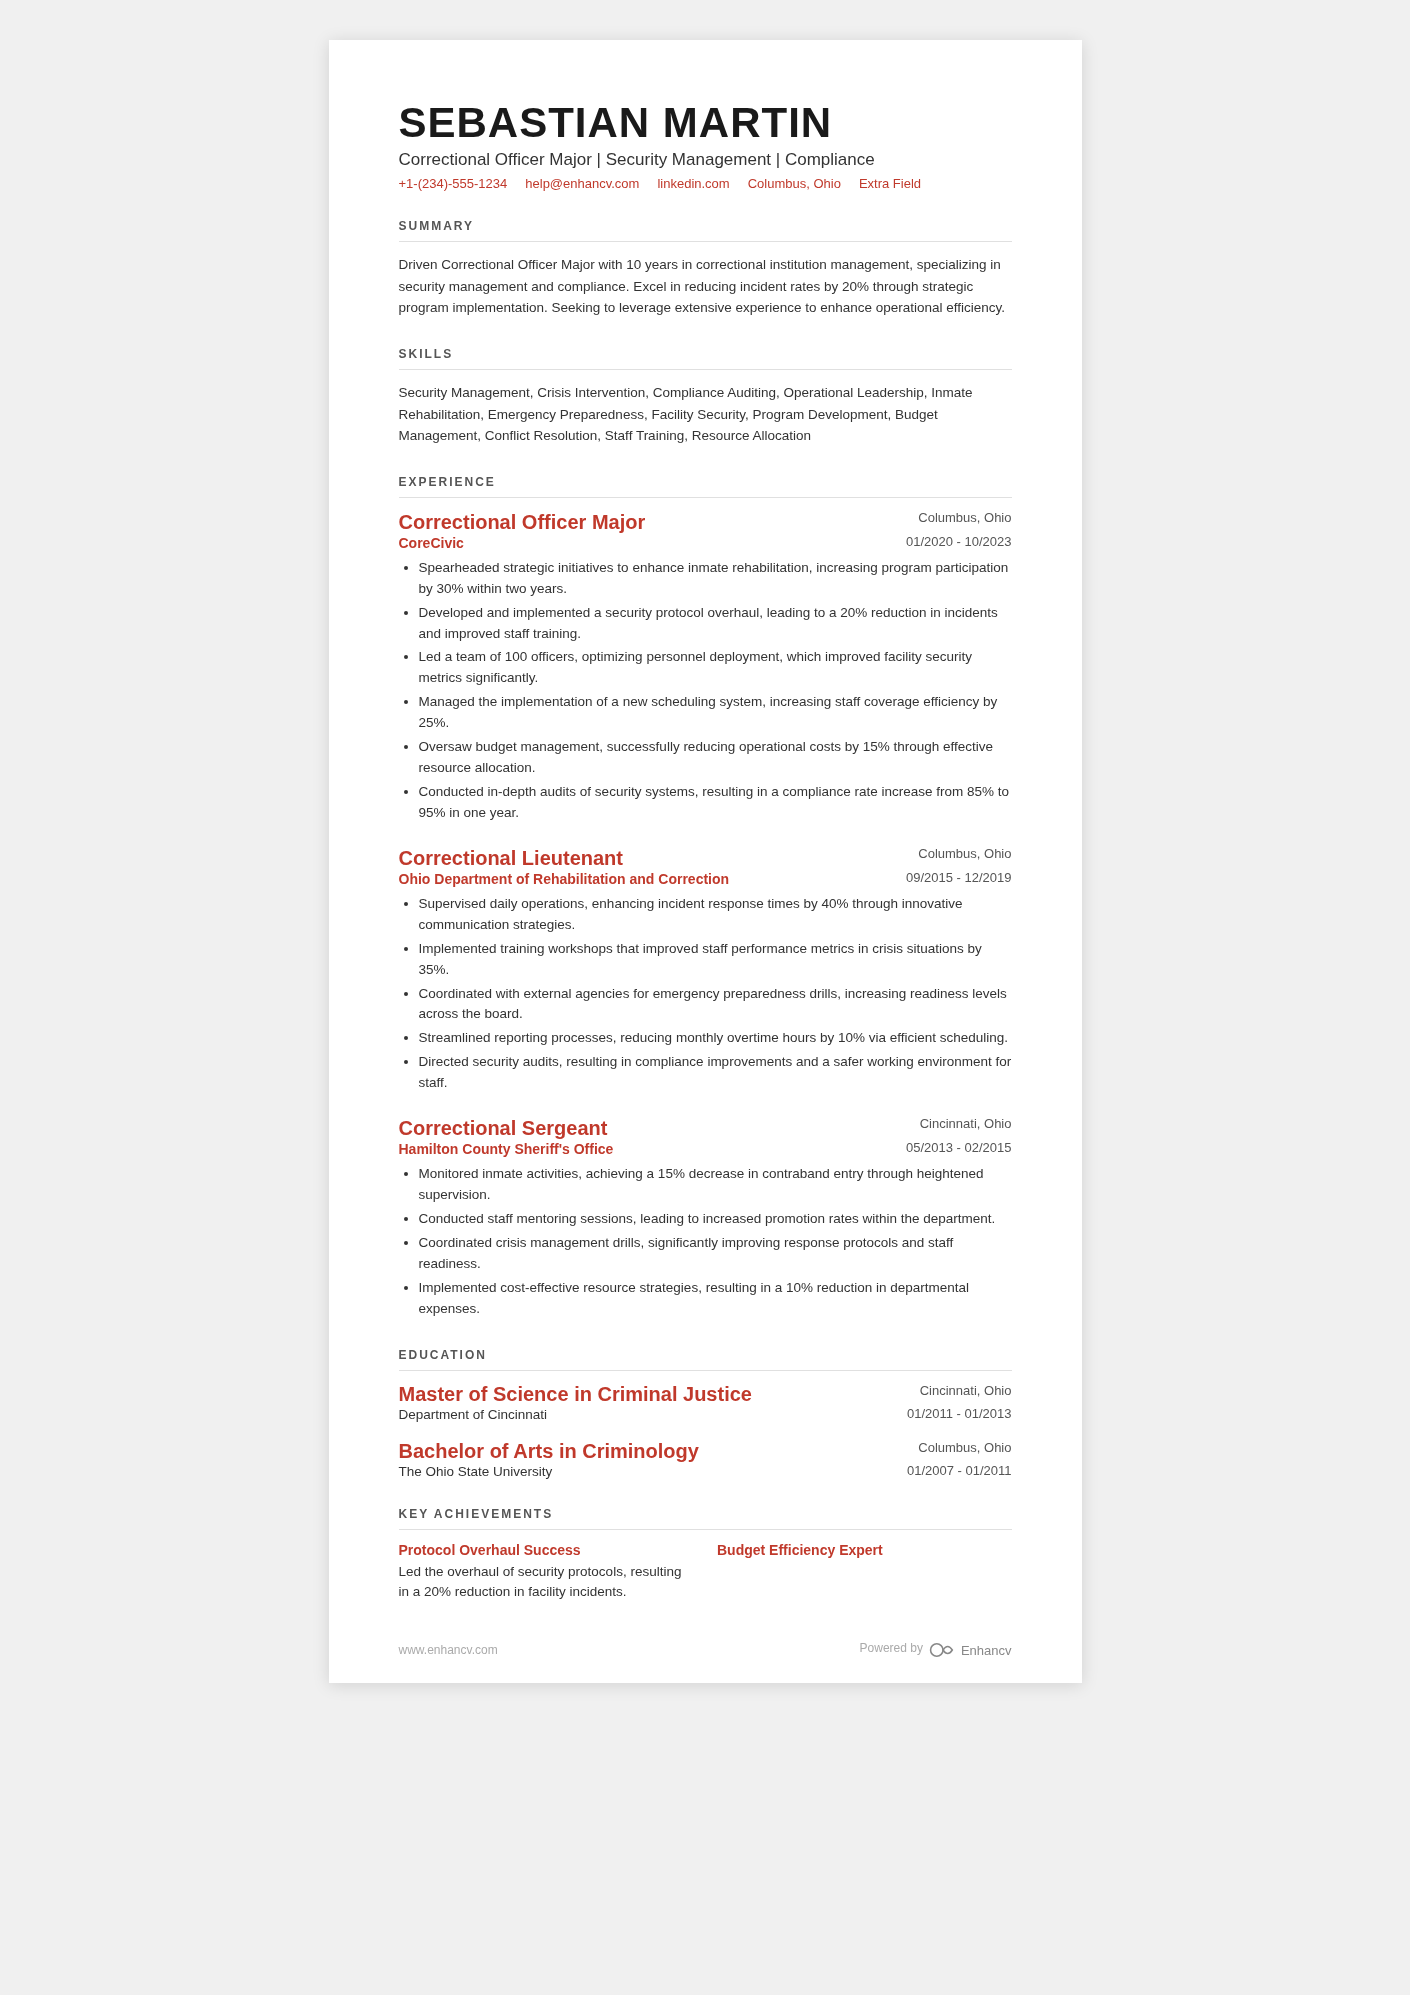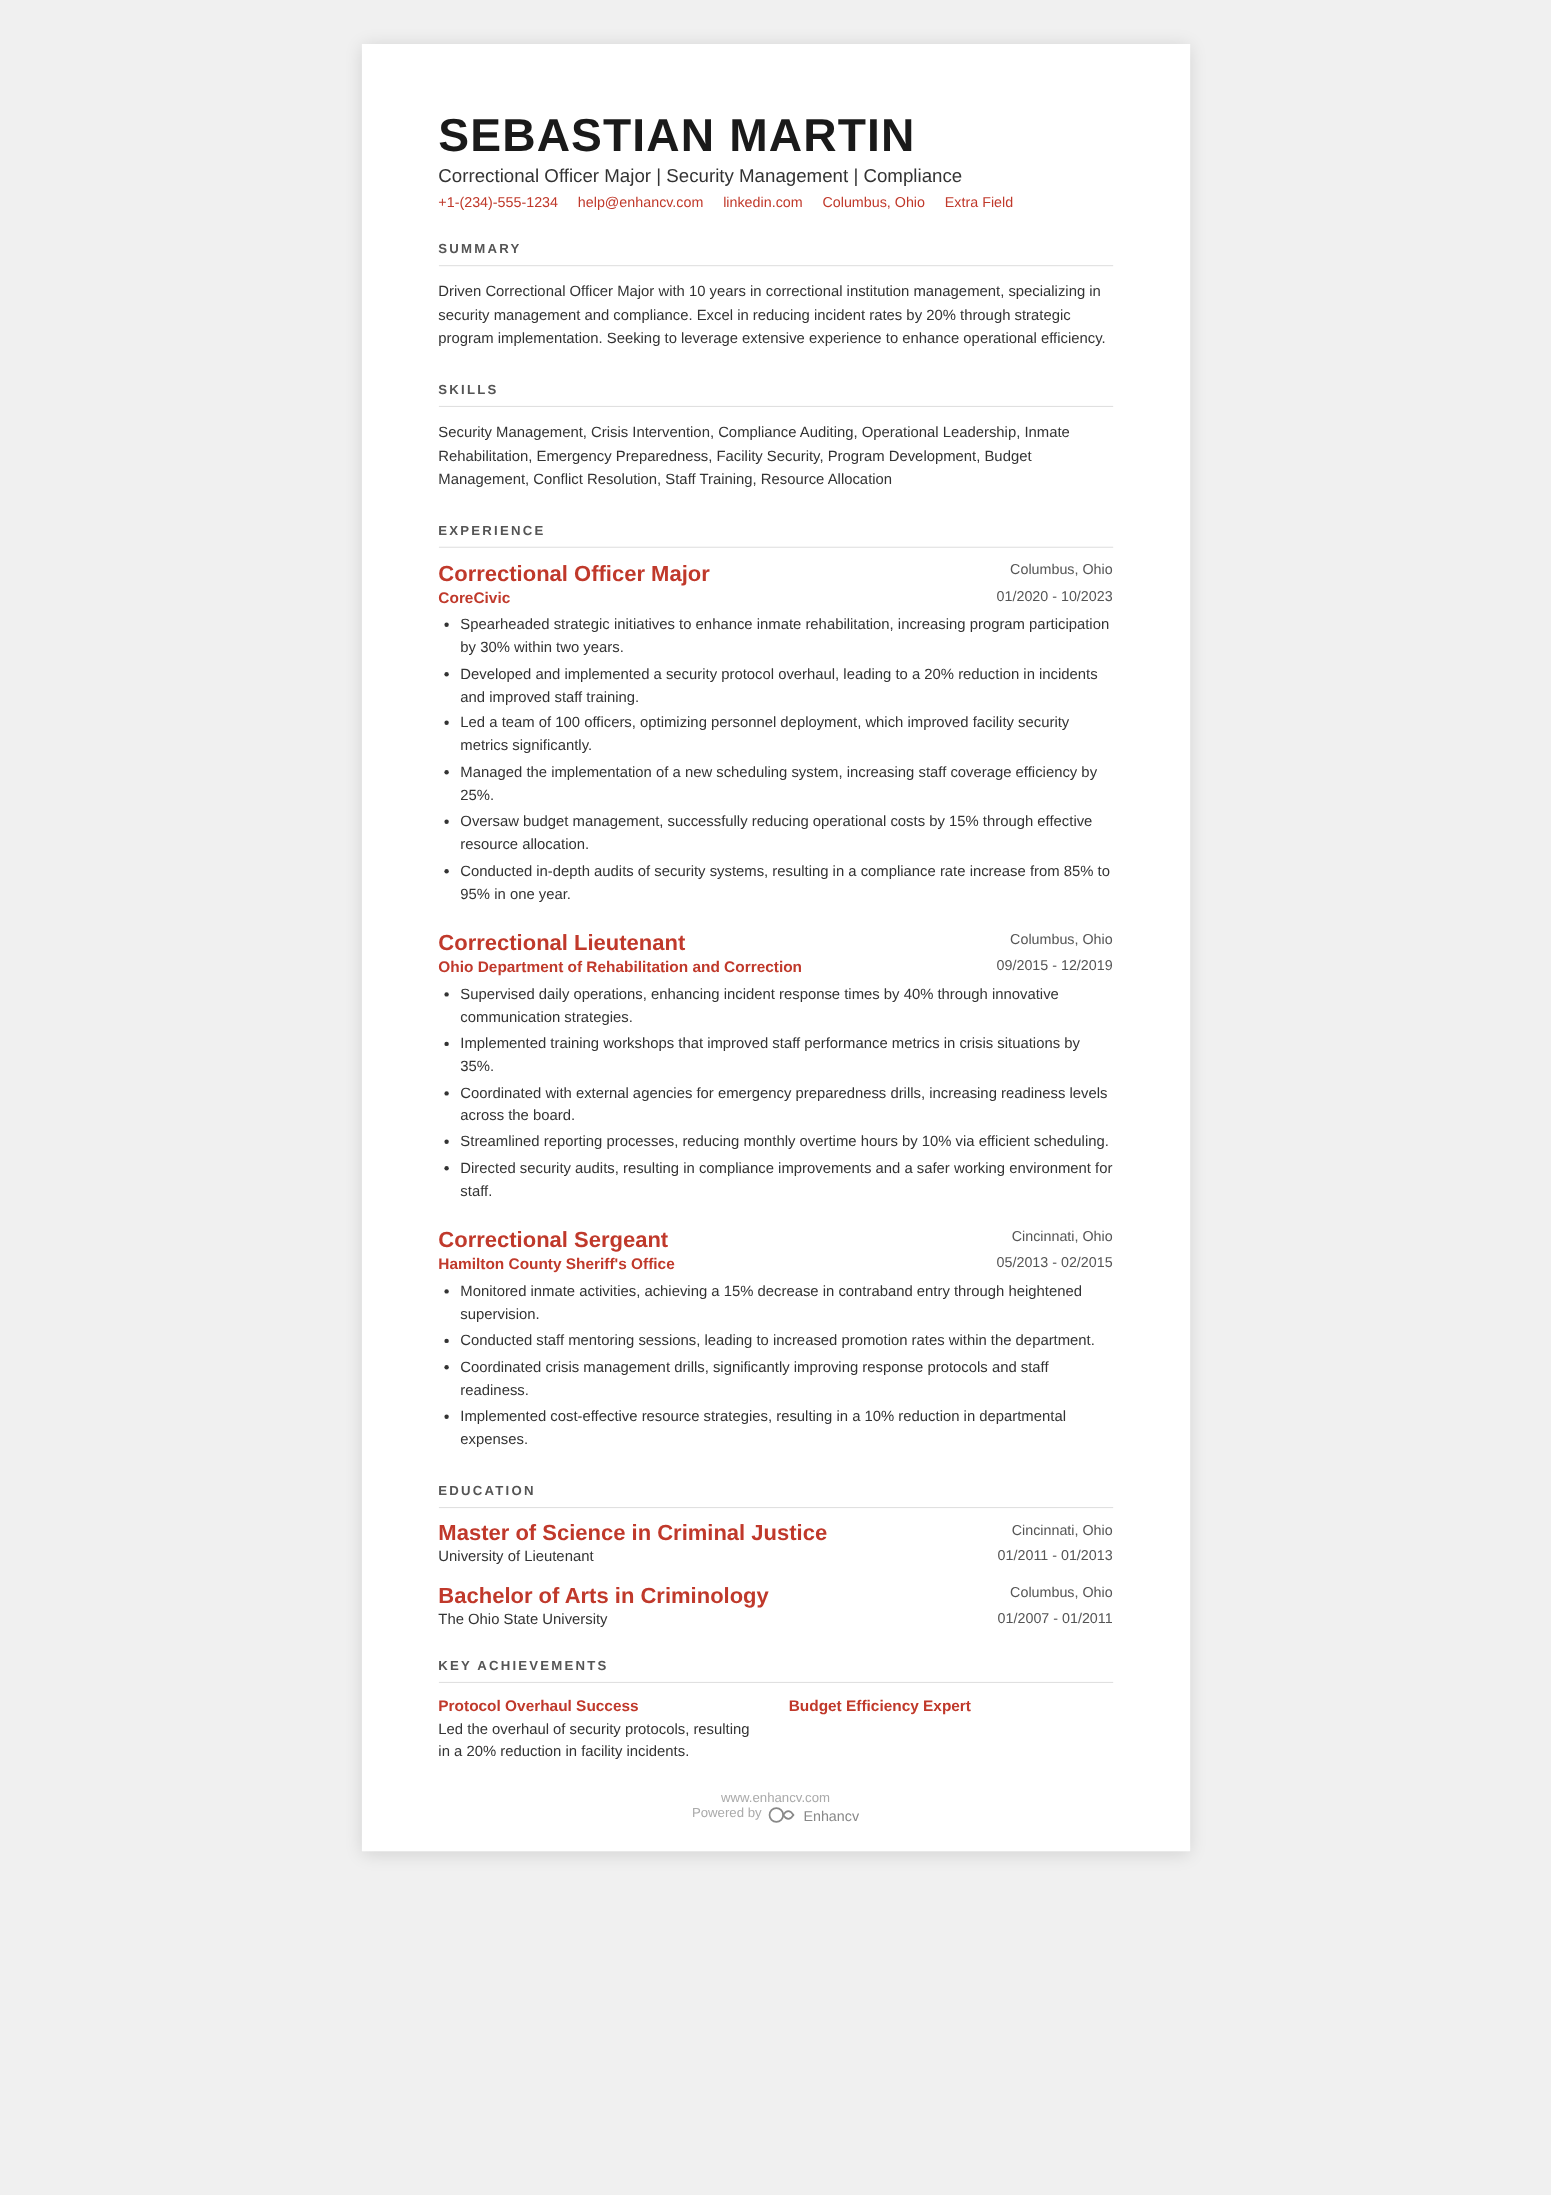--- a/index.html
+++ b/index.html
@@ -136,21 +136,20 @@
       line-height: 1.55;
     }
     .footer {
       position: absolute;
       bottom: 24px;
       left: 70px;
       right: 70px;
       display: flex;
       justify-content: space-between;
       align-items: center;
-      flex-direction: column;
     }
     .footer-left {
       font-size: 12px;
       color: #aaa;
     }
     .footer-right {
       font-size: 12px;
       color: #aaa;
       display: flex;
       align-items: flex-start;
@@ -262,21 +261,21 @@
   <div class="section">
     <div class="section-label">EDUCATION</div>
     <hr class="divider">
 
     <div class="edu-entry">
       <div class="edu-row">
         <div class="edu-title">Master of Science in Criminal Justice</div>
         <div class="exp-location">Cincinnati, Ohio</div>
       </div>
       <div class="edu-row">
-        <div class="edu-org">University of Lieutenant</div>
+        <div class="edu-org">Department of Cincinnati</div>
         <div class="exp-dates">01/2011 - 01/2013</div>
       </div>
     </div>
 
     <div class="edu-entry">
       <div class="edu-row">
         <div class="edu-title">Bachelor of Arts in Criminology</div>
         <div class="exp-location">Columbus, Ohio</div>
       </div>
       <div class="edu-row">

